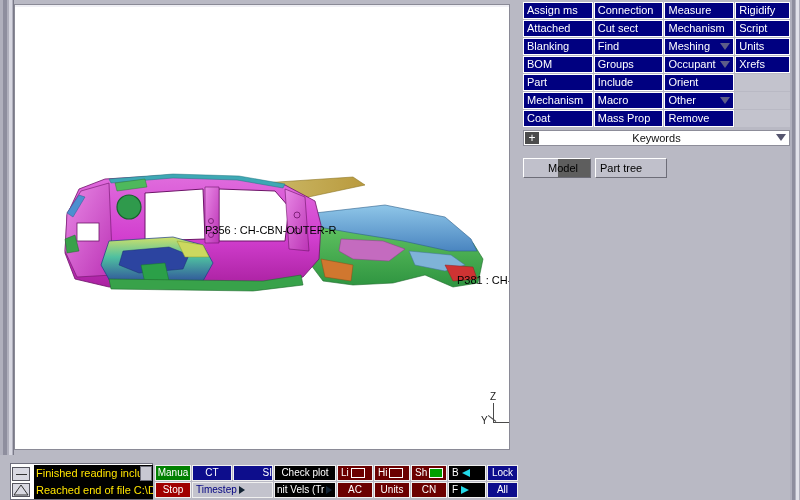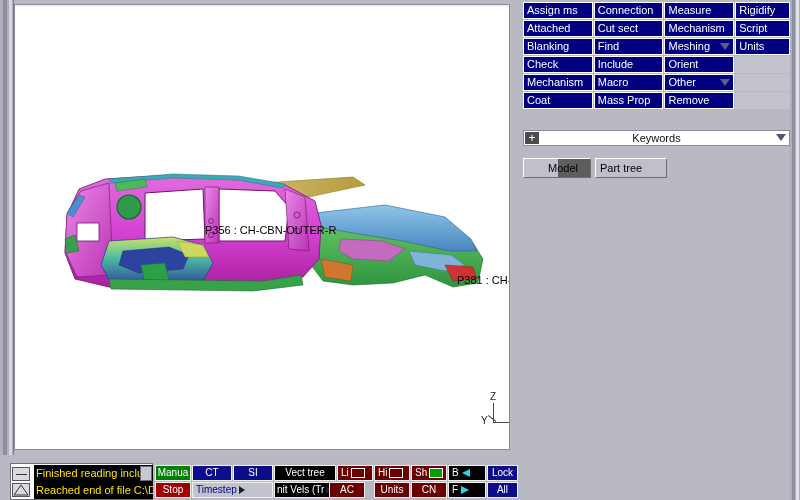--- a/index.html
+++ b/index.html
@@ -228,22 +228,22 @@
         <div>Finished reading includ</div>
         <div>Reached end of file C:\D</div>
         <div id="console-thumb"></div>
       </div>
     </div>
 
     <div id="bottom-tools">
 
       <div class="bt green" style="left:0;top:0;width:36px;height:16px;text-align:center;">Manua</div>
       <div class="bt blue" style="left:37px;top:0;width:40px;height:16px;">CT</div>
-      <div class="bt blue" style="left:78px;top:0;width:40px;height:16px;">SI</div>
-      <div class="bt black" style="left:119px;top:0;width:62px;height:16px;">Vect tree</div>
+      <div class="bt blue" style="left:78px;top:0;width:40px;height:16px;text-align:right;">SI</div>
+      <div class="bt black" style="left:119px;top:0;width:62px;height:16px;">Check plot</div>
 
       <div class="bt dred" style="left:182px;top:0;width:36px;height:16px;text-align:left;padding-left:3px;">
         <span>Li</span><span class="sq"></span>
       </div>
       <div class="bt dred" style="left:219px;top:0;width:36px;height:16px;text-align:left;padding-left:3px;">
         <span>Hi</span><span class="sq"></span>
       </div>
       <div class="bt dred" style="left:256px;top:0;width:36px;height:16px;text-align:left;padding-left:3px;">
         <span>Sh</span><span class="sq fill"></span>
       </div>
@@ -252,21 +252,21 @@
       </div>
       <div class="bt blue" style="left:332px;top:0;width:31px;height:16px;">Lock</div>
 
       <div class="bt red" style="left:0;top:17px;width:36px;height:16px;">Stop</div>
       <div class="bt" style="left:37px;top:17px;width:81px;height:16px;background:#c3c3cd;color:#000080;text-align:left;padding-left:3px;">
         <span>Timestep</span><span class="flag"></span>
       </div>
       <div class="bt black" style="left:119px;top:17px;width:62px;height:16px;text-align:left;padding-left:2px;">
         <span>nit Vels (Tr</span><span class="flag"></span>
       </div>
-      <div class="bt dred" style="left:174px;top:17px;width:36px;height:16px;">AC</div>
+      <div class="bt dred" style="left:182px;top:17px;width:36px;height:16px;">AC</div>
       <div class="bt dred" style="left:219px;top:17px;width:36px;height:16px;">Units</div>
       <div class="bt dred" style="left:256px;top:17px;width:36px;height:16px;">CN</div>
       <div class="bt black" style="left:293px;top:17px;width:38px;height:16px;text-align:left;padding-left:3px;">
         <span>F</span><span class="arrow right"></span>
       </div>
       <div class="bt blue" style="left:332px;top:17px;width:31px;height:16px;">All</div>
     </div>
   </div>
 
   <div id="right-pane">
@@ -287,21 +287,30 @@
       <div class="mrow">
         <div class="mbtn c1">Blanking</div>
         <div class="mbtn c2">Find</div>
         <div class="mbtn c3">
           <span>Meshing</span>
           <span class="dd"></span>
         </div>
         <div class="mbtn c4">Units</div>
       </div>
       <div class="mrow">
-        <div class="mbtn c1">Check</div>
+        <div class="mbtn c1">BOM</div>
+        <div class="mbtn c2">Groups</div>
+        <div class="mbtn c3">
+          <span>Occupant</span>
+          <span class="dd"></span>
+        </div>
+        <div class="mbtn c4">Xrefs</div>
+      </div>
+      <div class="mrow">
+        <div class="mbtn c1">Part</div>
         <div class="mbtn c2">Include</div>
         <div class="mbtn c3">Orient</div>
         <div class="mbtn c4 empty"></div>
       </div>
       <div class="mrow">
         <div class="mbtn c1">Mechanism</div>
         <div class="mbtn c2">Macro</div>
         <div class="mbtn c3">
           <span>Other</span>
           <span class="dd"></span>

